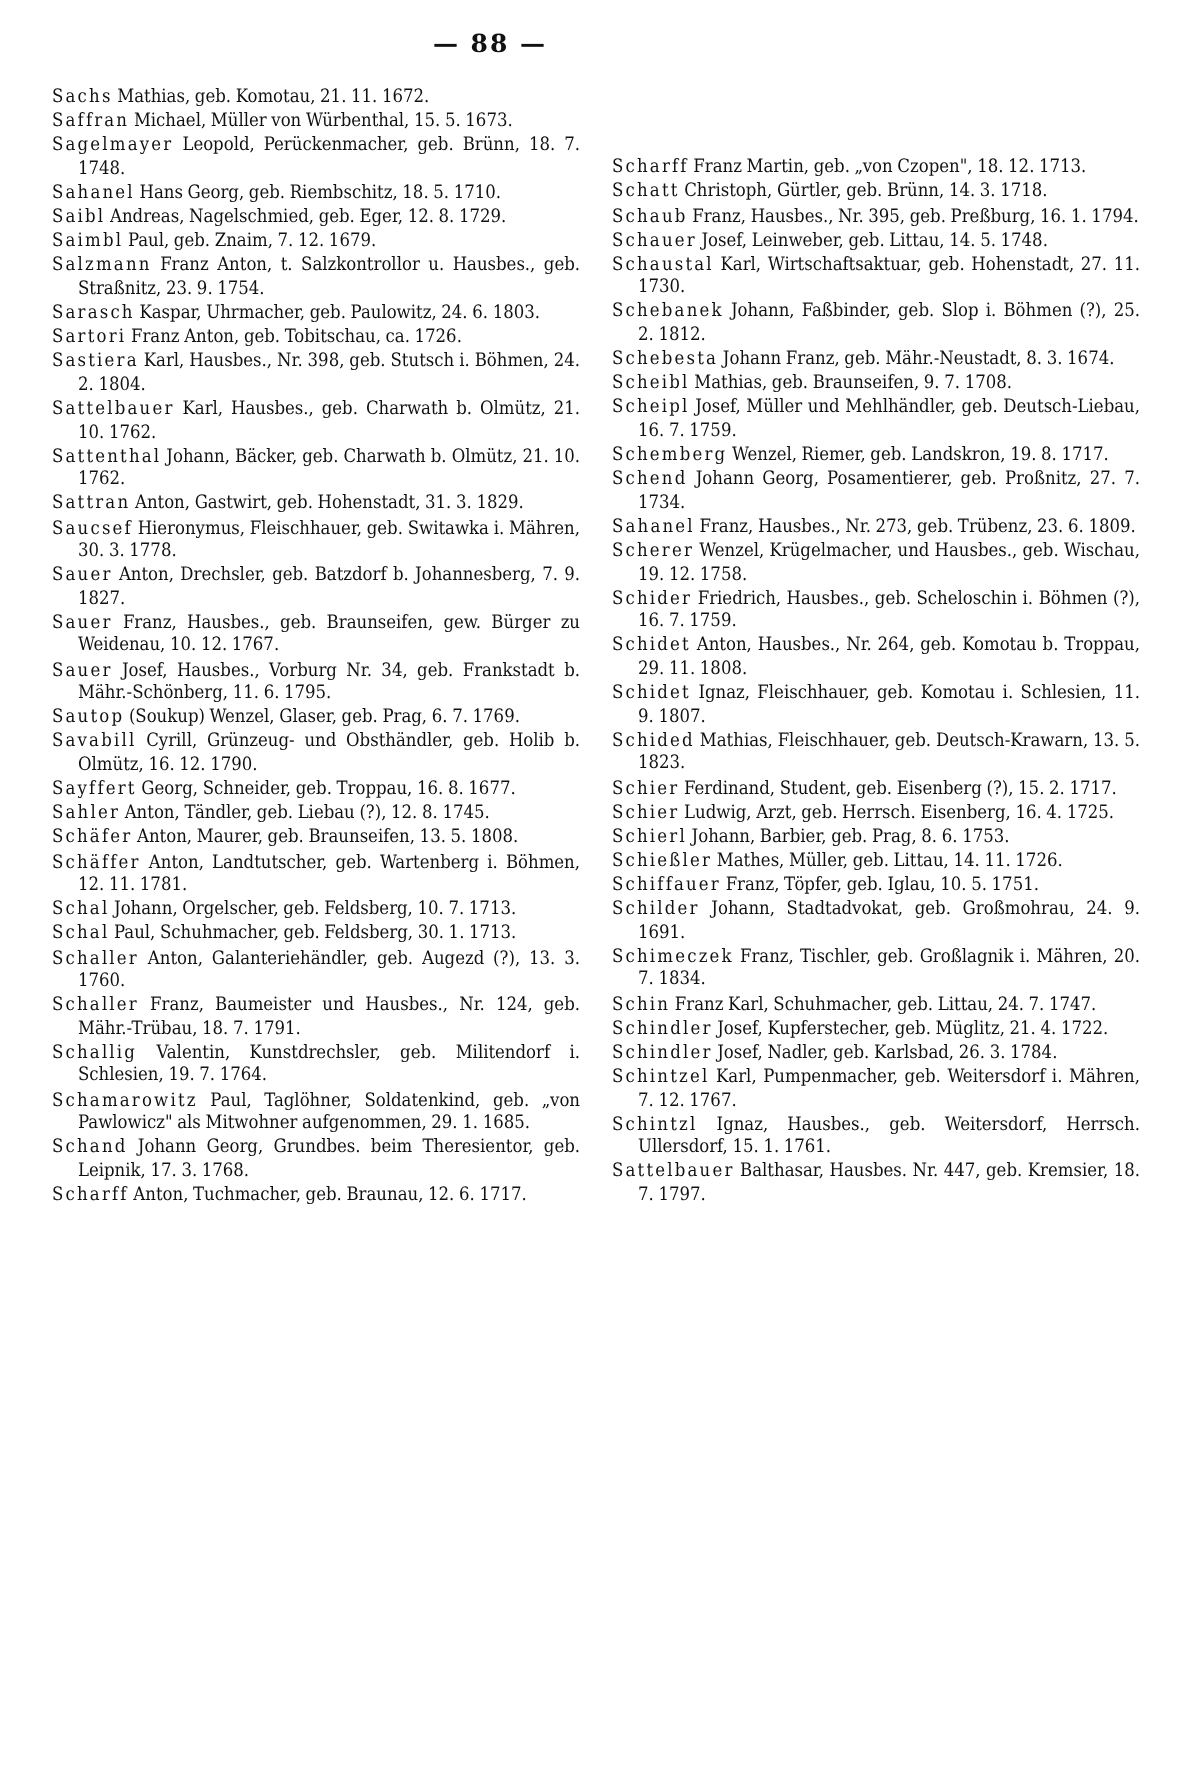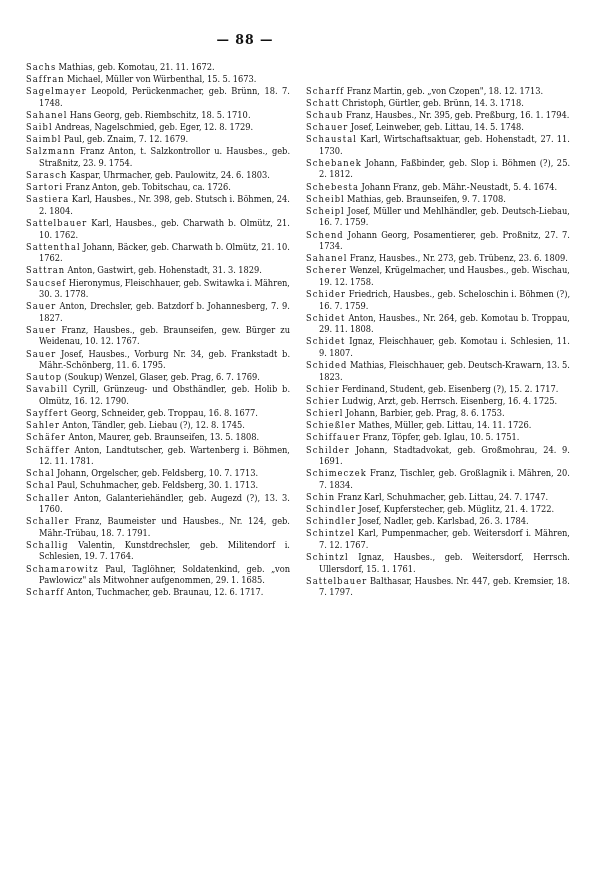--- a/index.html
+++ b/index.html
@@ -12,21 +12,21 @@
     height: 893px;
     font-family: "DejaVu Serif", serif;
     color: #111111;
     position: relative;
     overflow: hidden;
   }
   #page {
     width: 490px;
     height: 893px;
     box-sizing: border-box;
-    padding: 32px 26px 10px 26px;
+    padding: 14px 26px 10px 26px;
     position: relative;
   }
   .page-number {
     text-align: center;
     font-size: 12.5px;
     letter-spacing: 1px;
     margin-bottom: 14px;
     font-family: "DejaVu Serif", serif;
     font-weight: 700;
   }
@@ -90,32 +90,34 @@
       <div class="entry"><span class="hw">Sayffert</span> <span>Georg, Schneider, geb. Troppau, 16. 8. 1677.</span></div>
       <div class="entry"><span class="hw">Sahler</span> <span>Anton, Tändler, geb. Liebau (?), 12. 8. 1745.</span></div>
       <div class="entry"><span class="hw">Schäfer</span> <span>Anton, Maurer, geb. Braunseifen, 13. 5. 1808.</span></div>
       <div class="entry"><span class="hw">Schäffer</span> <span>Anton, Landtutscher, geb. Wartenberg i. Böhmen, 12. 11. 1781.</span></div>
       <div class="entry"><span class="hw">Schal</span> <span>Johann, Orgelscher, geb. Feldsberg, 10. 7. 1713.</span></div>
       <div class="entry"><span class="hw">Schal</span> <span>Paul, Schuhmacher, geb. Feldsberg, 30. 1. 1713.</span></div>
       <div class="entry"><span class="hw">Schaller</span> <span>Anton, Galanteriehändler, geb. Augezd (?), 13. 3. 1760.</span></div>
       <div class="entry"><span class="hw">Schaller</span> <span>Franz, Baumeister und Hausbes., Nr. 124, geb. Mähr.-Trübau, 18. 7. 1791.</span></div>
       <div class="entry"><span class="hw">Schallig</span> <span>Valentin, Kunstdrechsler, geb. Militendorf i. Schlesien, 19. 7. 1764.</span></div>
       <div class="entry"><span class="hw">Schamarowitz</span> <span>Paul, Taglöhner, Soldatenkind, geb. „von Pawlowicz" als Mitwohner aufgenommen, 29. 1. 1685.</span></div>
+      <div class="entry"><span class="hw">Schand</span> <span>Johann Georg, Grundbes. beim Theresientor, geb. Leipnik, 17. 3. 1768.</span></div>
       <div class="entry"><span class="hw">Scharff</span> <span>Anton, Tuchmacher, geb. Braunau, 12. 6. 1717.</span></div>
     </div>
     <div class="column">
       <div class="entry"><span class="hw">Scharff</span> <span>Franz Martin, geb. „von Czopen", 18. 12. 1713.</span></div>
       <div class="entry"><span class="hw">Schatt</span> <span>Christoph, Gürtler, geb. Brünn, 14. 3. 1718.</span></div>
       <div class="entry"><span class="hw">Schaub</span> <span>Franz, Hausbes., Nr. 395, geb. Preßburg, 16. 1. 1794.</span></div>
       <div class="entry"><span class="hw">Schauer</span> <span>Josef, Leinweber, geb. Littau, 14. 5. 1748.</span></div>
       <div class="entry"><span class="hw">Schaustal</span> <span>Karl, Wirtschaftsaktuar, geb. Hohenstadt, 27. 11. 1730.</span></div>
       <div class="entry"><span class="hw">Schebanek</span> <span>Johann, Faßbinder, geb. Slop i. Böhmen (?), 25. 2. 1812.</span></div>
-      <div class="entry"><span class="hw">Schebesta</span> <span>Johann Franz, geb. Mähr.-Neustadt, 5. 4. 1674.</span></div>
+      <div class="entry"><span class="hw">Schebesta</span> <span>Johann Franz, geb. Mähr.-Neustadt, 8. 3. 1674.</span></div>
       <div class="entry"><span class="hw">Scheibl</span> <span>Mathias, geb. Braunseifen, 9. 7. 1708.</span></div>
       <div class="entry"><span class="hw">Scheipl</span> <span>Josef, Müller und Mehlhändler, geb. Deutsch-Liebau, 16. 7. 1759.</span></div>
+      <div class="entry"><span class="hw">Schemberg</span> <span>Wenzel, Riemer, geb. Landskron, 19. 8. 1717.</span></div>
       <div class="entry"><span class="hw">Schend</span> <span>Johann Georg, Posamentierer, geb. Proßnitz, 27. 7. 1734.</span></div>
       <div class="entry"><span class="hw">Sahanel</span> <span>Franz, Hausbes., Nr. 273, geb. Trübenz, 23. 6. 1809.</span></div>
       <div class="entry"><span class="hw">Scherer</span> <span>Wenzel, Krügelmacher, und Hausbes., geb. Wischau, 19. 12. 1758.</span></div>
       <div class="entry"><span class="hw">Schider</span> <span>Friedrich, Hausbes., geb. Scheloschin i. Böhmen (?), 16. 7. 1759.</span></div>
       <div class="entry"><span class="hw">Schidet</span> <span>Anton, Hausbes., Nr. 264, geb. Komotau b. Troppau, 29. 11. 1808.</span></div>
       <div class="entry"><span class="hw">Schidet</span> <span>Ignaz, Fleischhauer, geb. Komotau i. Schlesien, 11. 9. 1807.</span></div>
       <div class="entry"><span class="hw">Schided</span> <span>Mathias, Fleischhauer, geb. Deutsch-Krawarn, 13. 5. 1823.</span></div>
       <div class="entry"><span class="hw">Schier</span> <span>Ferdinand, Student, geb. Eisenberg (?), 15. 2. 1717.</span></div>
       <div class="entry"><span class="hw">Schier</span> <span>Ludwig, Arzt, geb. Herrsch. Eisenberg, 16. 4. 1725.</span></div>
       <div class="entry"><span class="hw">Schierl</span> <span>Johann, Barbier, geb. Prag, 8. 6. 1753.</span></div>

